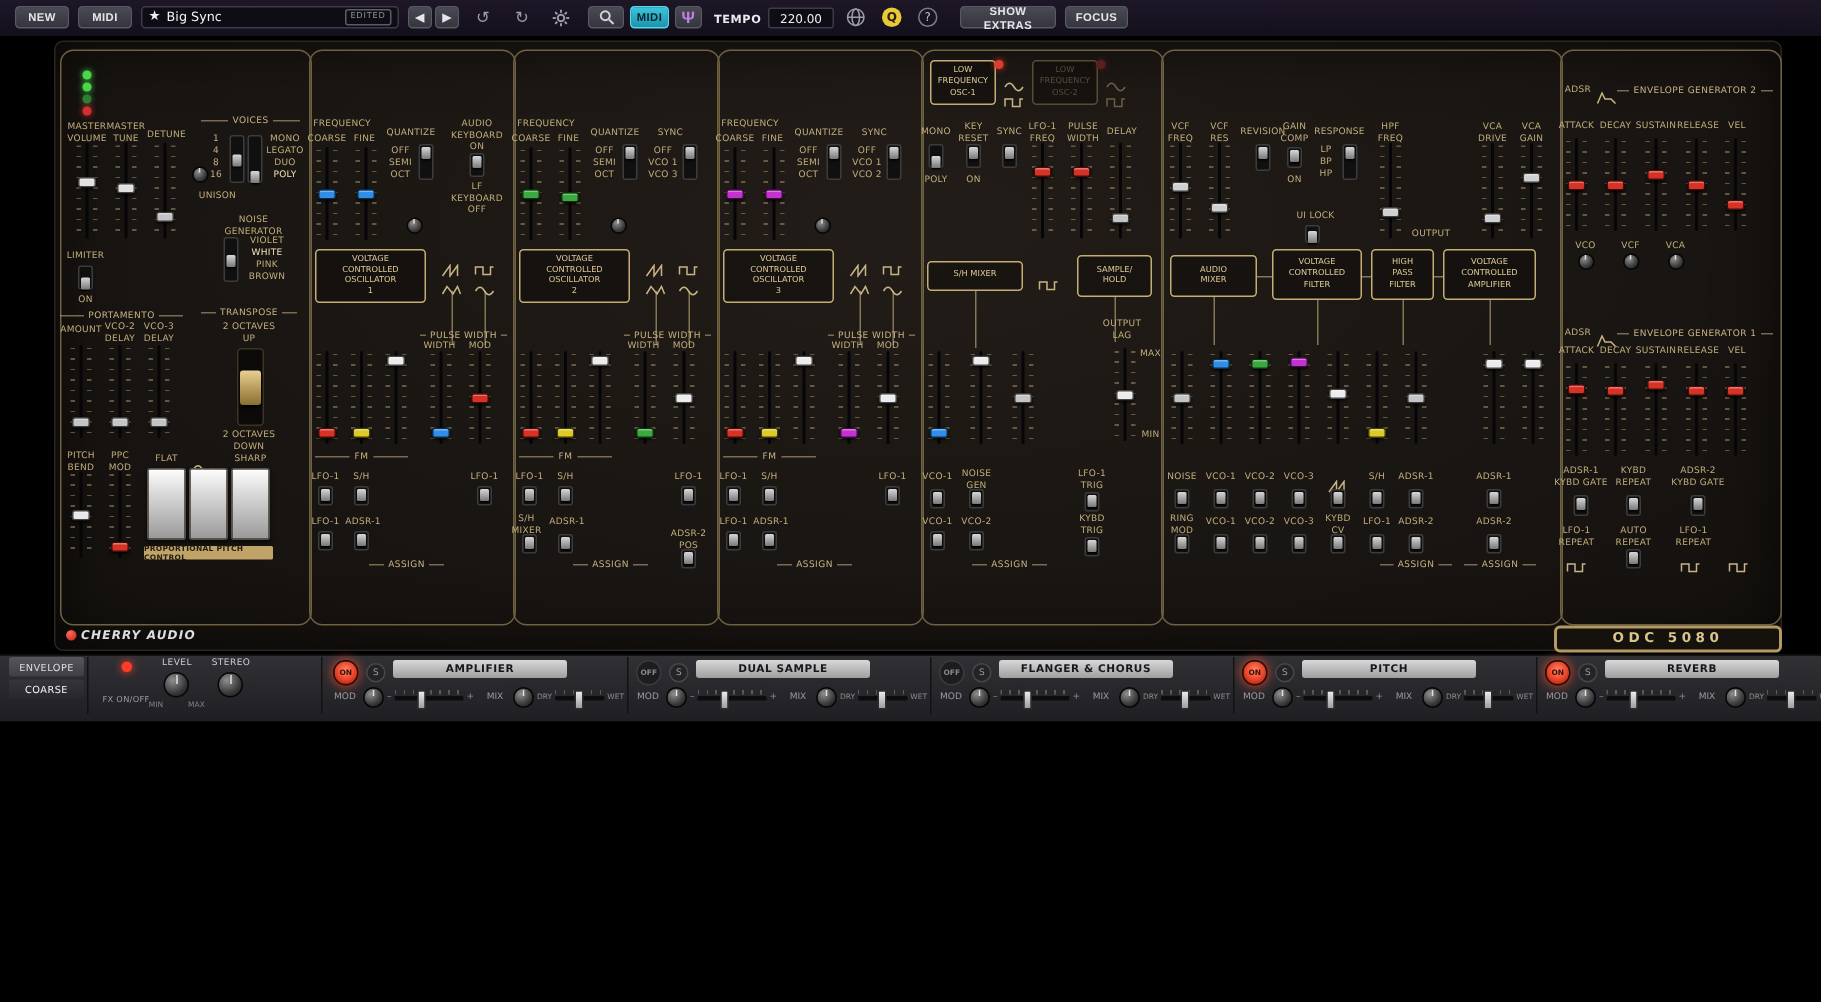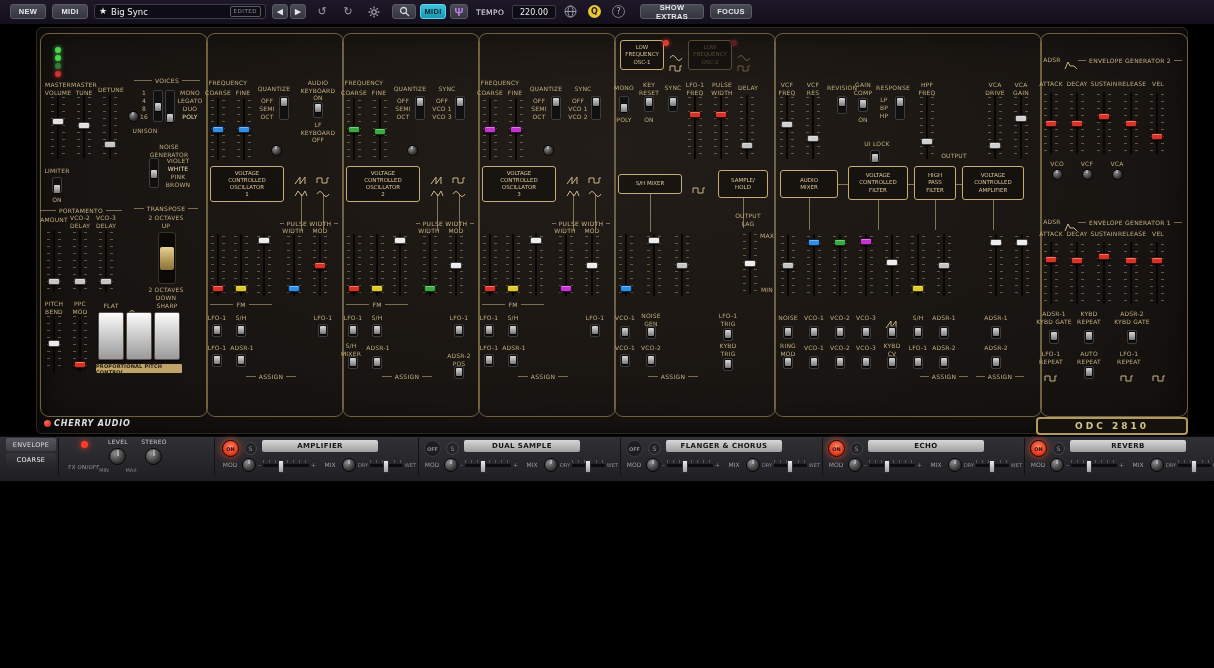--- a/index.html
+++ b/index.html
@@ -12,21 +12,21 @@
         color:#e6e6ec;font-size:7.5px;font-weight:bold;display:flex;align-items:center;justify-content:center;
         letter-spacing:.3px;padding:0 4px;cursor:default;}
   .preset{left:94px;width:172px;height:15px;background:#0e0c14;border:1px solid #3c3c46;border-radius:3px;
           display:flex;align-items:center;gap:4px;padding:0 4px;}
   .star{color:#ededf2;font-size:9px;line-height:1;}
   .pname{flex:1;color:#f2f2f6;font-size:8.5px;}
   .edited{border:1px solid #5c5c66;border-radius:2px;color:#92929c;font-size:5.5px;padding:0 3px;height:9px;line-height:9px;letter-spacing:.5px;}
   .ticon{color:#9c9ca6;font-size:11px;width:16px;text-align:center;line-height:15px;}
   .midi{background:linear-gradient(#3ec3dc,#1d94ac);border-color:#55d9f0;color:#062530;}
   .fork{color:#c07fe8;font-size:11px;font-weight:bold;}
-  .tlabel{color:#eaeaef;font-size:7.5px;font-weight:normal;letter-spacing:.4px;top:8px;}
+  .tlabel{color:#eaeaef;font-size:7.5px;font-weight:bold;letter-spacing:.4px;top:8px;}
   .tempo-box{left:512px;width:44px;height:14px;background:#0e0c14;border:1px solid #3c3c46;border-radius:2px;
              color:#ededf2;font-size:8px;display:flex;align-items:center;justify-content:center;top:5px;}
   .qb{width:13px;height:13px;border-radius:50%;background:#e9c937;color:#2a2008;font-size:8px;font-weight:bold;
       display:flex;align-items:center;justify-content:center;top:5px;}
   .helpb{width:13px;height:13px;border-radius:50%;border:1px solid #7c7c86;color:#bcbcc4;font-size:8px;
          display:flex;align-items:center;justify-content:center;top:5px;}
   
   .panel-bg{position:absolute;left:36px;top:27px;width:1150px;height:405px;border-radius:6px;
             background:radial-gradient(ellipse at 50% 30%, #221d18 0%, #181411 70%, #13100d 100%);
             border:1px solid #2c2620;box-shadow:inset 0 0 40px rgba(0,0,0,.65);}
@@ -952,21 +952,21 @@
       </svg></div>
     <div class="wave" style="left: 1152px; top: 368px;"><svg width="14" height="9" viewBox="0 0 14 9">
         <path d="M1,7 L1,2 L6,2 L6,7 L11,7 L11,2 L13,2" fill="none" stroke="#c9b484" stroke-width="1"></path>
       </svg></div>
   </div>
 
 <div class="logo">
   <span class="cherry"></span>
   <span class="txt">CHERRY AUDIO</span>
 </div>
-<div class="badge">ODC 2810</div>
+<div class="badge">ODC 5080</div>
 
 <div class="fxbar"></div>
 <div id="fx-layer">
   <div class="tab kb">ENVELOPE</div>
   <div class="tab fx">COARSE</div>
   <div class="fxsep" style="left:58px"></div>
   <div class="fx-led"></div>
   <div class="fx-onoff">FX ON/OFF</div>
   <div class="glbl lvl">LEVEL</div>
   <div class="knob k-level"></div>
@@ -1036,21 +1036,21 @@
     <div class="fx-hslider" style="left: 762px;">
       <span class="end sm">DRY</span>
       <div class="htrack">
         <div class="hthumb" style="left: 50%;"></div>
       </div>
       <span class="end sm">WET</span>
     </div>
     <div class="fxsep" style="left: 822px;"></div>
     <div class="fx-power on" style="left: 828px;">ON</div>
     <div class="fx-solo" style="left: 850px;">S</div>
-    <div class="fx-title" style="left: 868px;">ECHO</div>
+    <div class="fx-title" style="left: 868px;">PITCH</div>
     <div class="fx-lbl" style="left: 826px;">MOD</div>
     <div class="knob fx-knob" style="left: 848px;"></div>
     <div class="fx-hslider" style="left: 864px;">
       <span class="end">–</span>
       <div class="htrack">
         <div class="hthumb" style="left: 40%;"></div>
       </div>
       <span class="end">+</span>
     </div>
     <div class="fx-lbl" style="left: 926px;">MIX</div>

